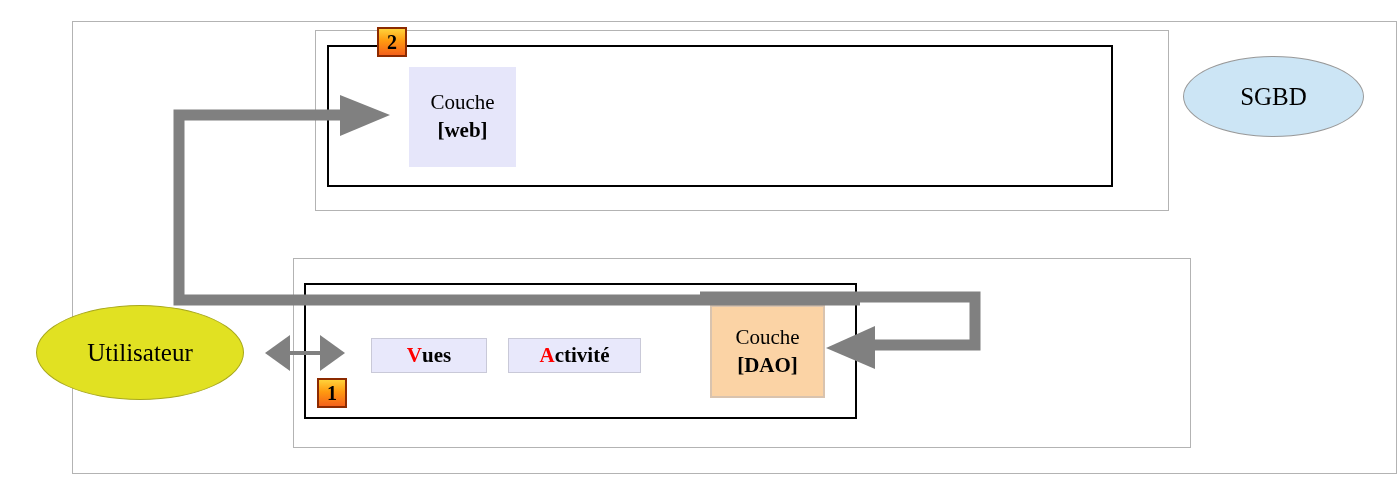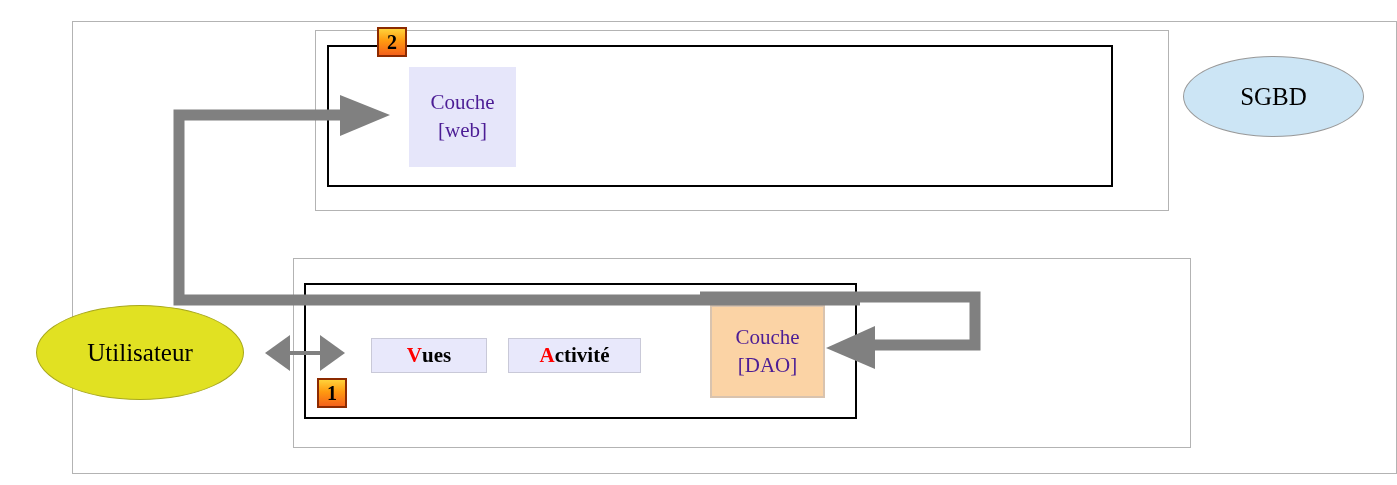--- a/index.html
+++ b/index.html
@@ -40,21 +40,21 @@
   .black-bottom { left: 304px; top: 283px; width: 553px; height: 136px; }
 
   
   .layer-box {
     display: flex;
     flex-direction: column;
     align-items: center;
     justify-content: center;
     text-align: center;
     line-height: 1.32;
-    color: #4c1d95;
+    color: #000000;
   }
   .box-web {
     left: 409px; top: 67px; width: 107px; height: 100px;
     background: #e6e6fa;
     font-size: 21px;
   }
   .box-basses {
     left: 554px; top: 63px; width: 537px; height: 104px;
     background: #00ced1;
     border: 2px solid #cfe9e9;
@@ -71,21 +71,21 @@
     background: #e8e8fb;
     border: 1px solid #c9c9d8;
     font-size: 21px;
     font-weight: bold;
     color: #000000;
   }
   .box-vues     { left: 371px; top: 338px; width: 116px; height: 35px; }
   .box-activite { left: 508px; top: 338px; width: 133px; height: 35px; }
   .cap-red { color: #ff0000; }
 
-  .bold-line { font-weight: normal; }
+  .bold-line { font-weight: bold; }
 
   
   .ellipse {
     display: flex; align-items: center; justify-content: center;
     border-radius: 50%;
     text-align: center;
     color: #000000;
   }
   .ellipse-sgbd {
     left: 1183px; top: 56px; width: 181px; height: 81px;

